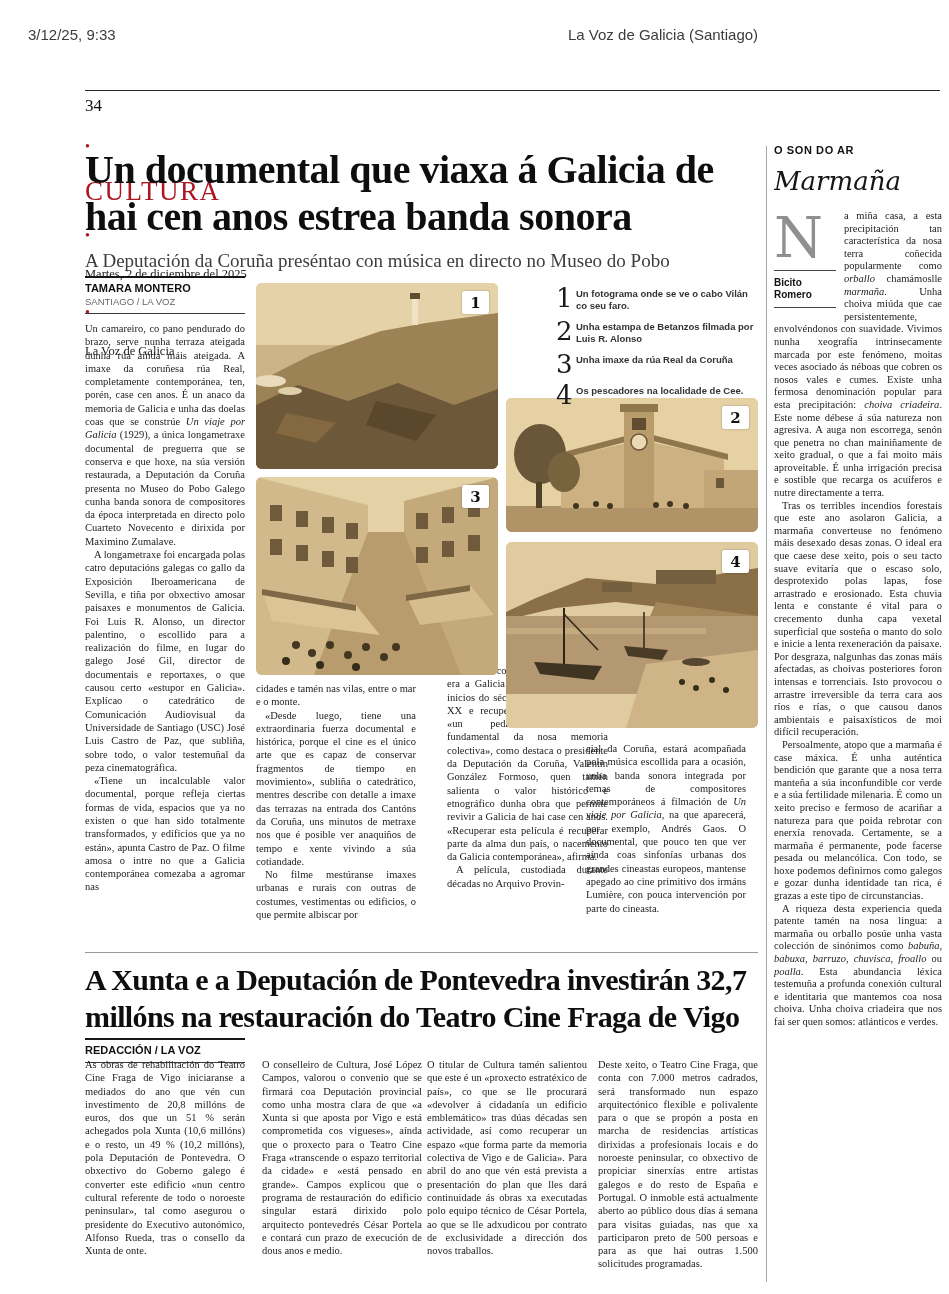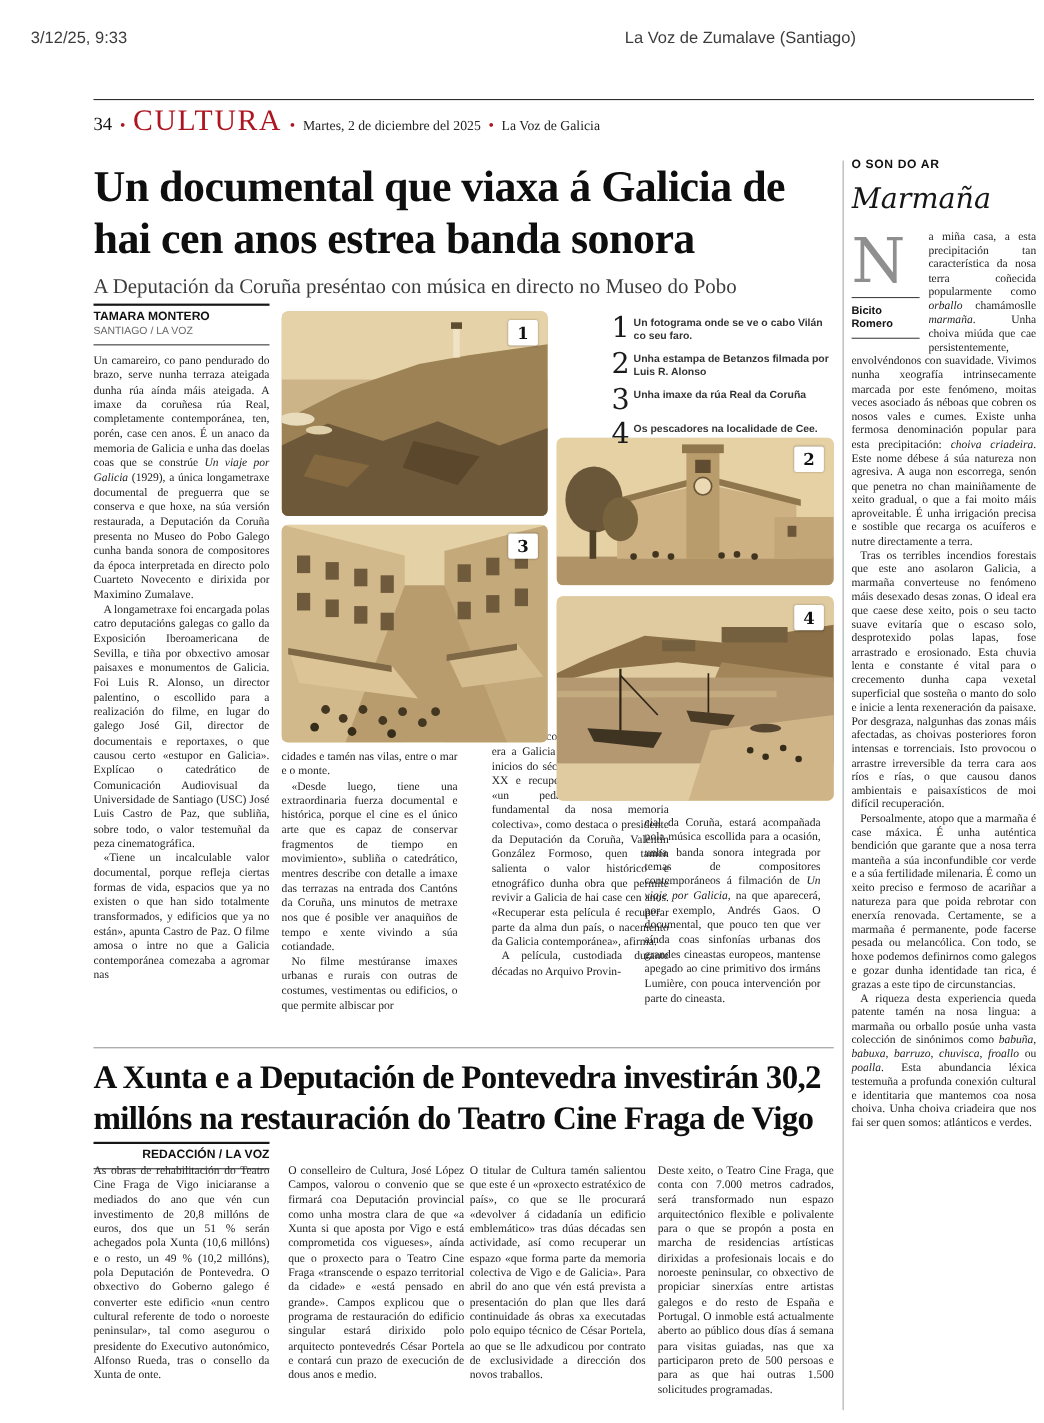--- a/index.html
+++ b/index.html
@@ -5,21 +5,21 @@
   html,body{margin:0;padding:0;background:#ffffff;}
   .page{position:relative;width:949px;height:1294px;background:#fff;overflow:hidden;
         font-family:"Liberation Serif",serif;color:#1c1c1c;}
   .abs{position:absolute;}
 
   
   .viewer-ts,.viewer-title{font-family:"Liberation Sans",sans-serif;font-size:15px;color:#3c3c3c;}
 
   
   .mast-rule{left:85px;top:90px;width:855px;height:1px;background:#2b2b2b;}
-  .mast-row{left:85px;top:96px;width:855px;display:flex;align-items:baseline;gap:7px;white-space:nowrap;}
+  .mast-row{left:85px;top:96px;width:855px;display:flex;align-items:baseline;gap:23px;white-space:nowrap;flex-direction:column;}
   .mast-num{font-size:17px;color:#111;}
   .mast-dot{color:#ad1621;font-size:14px;}
   .mast-section{color:#ad1621;font-size:27px;letter-spacing:1.5px;line-height:1;}
   .mast-small{font-size:12.5px;color:#222;}
 
   
   .a1-headline{left:85px;top:146px;width:665px;font-size:40px;line-height:47px;
                font-weight:bold;color:#0e0e0e;letter-spacing:-0.5px;}
   .a1-subhead{left:85px;top:250px;width:660px;font-size:19px;color:#3d3d3d;}
   .byline{border-top:2px solid #161616;border-bottom:1px solid #3a3a3a;padding:4px 0 6px 0;}
@@ -52,21 +52,21 @@
   
   .captions{left:556px;top:286px;width:204px;}
   .cap-row{display:flex;margin-bottom:7px;}
   .cap-num{width:20px;flex:0 0 20px;font-family:"DejaVu Serif",serif;font-size:26px;line-height:24px;color:#1a1a1a;}
   .cap-text{font-family:"Liberation Sans",sans-serif;font-size:9.5px;line-height:12px;font-weight:bold;color:#333;padding-top:2px;}
 
   
   .art-divider{left:85px;top:952px;width:673px;height:1px;background:#9a9a9a;}
   .a2-headline{left:85px;top:961px;width:680px;font-size:30px;line-height:37px;font-weight:bold;
                color:#0e0e0e;letter-spacing:-0.6px;}
-  .a2-byline{left:85px;top:1038px;width:160px;text-align:right;}
+  .a2-byline{left:85px;top:1038px;width:160px;}
   .a2-col{top:1058px;width:160px;height:234px;overflow:hidden;}
   .a2-c1{left:85px;} .a2-c2{left:262px;} .a2-c3{left:427px;} .a2-c4{left:598px;}
 
   
   .vrule{left:766px;top:146px;width:1px;height:1136px;background:#a8a8a8;}
   .opinion{left:774px;top:144px;width:168px;height:1140px;overflow:hidden;}
   .op-kicker{font-family:"Liberation Sans",sans-serif;font-size:11px;font-weight:bold;
              letter-spacing:.6px;color:#111;}
   .op-title{font-family:"DejaVu Serif",serif;font-style:italic;font-size:26px;color:#151515;
             margin:10px 0 14px 0;}
@@ -78,21 +78,21 @@
         border-bottom:1px solid #444;padding-bottom:6px;margin-bottom:6px;}
   .op-author{font-family:"Liberation Sans",sans-serif;font-size:10px;line-height:12px;
              font-weight:bold;color:#111;}
 </style>
 </head>
 <body>
 
 <div class="page">
 
   <div class="abs viewer-ts" style="left:28px;top:26px;">3/12/25, 9:33</div>
-  <div class="abs viewer-title" style="left:568px;top:26px;">La Voz de Zumalave (Santiago)</div>
+  <div class="abs viewer-title" style="left:568px;top:26px;">La Voz de Galicia (Santiago)</div>
 
   <div class="abs mast-rule"></div>
   <div class="abs mast-row">
     <span class="mast-num">34</span>
     <span class="mast-dot">•</span>
     <span class="mast-section">CULTURA</span>
     <span class="mast-dot">•</span>
     <span class="mast-small">Martes, 2 de diciembre del 2025</span>
     <span class="mast-dot">•</span>
     <span class="mast-small">La Voz de Galicia</span>
@@ -241,21 +241,21 @@
       <div class="cap-num">3</div>
       <div class="cap-text">Unha imaxe da rúa Real da Coruña</div>
     </div>
     <div class="cap-row">
       <div class="cap-num">4</div>
       <div class="cap-text">Os pescadores na localidade de Cee.</div>
     </div>
   </div>
 
   <div class="abs art-divider"></div>
-  <div class="abs a2-headline">A Xunta e a Deputación de Pontevedra investirán 30,2 millóns na restauración do Teatro Cine Fraga de Vigo</div>
+  <div class="abs a2-headline">A Xunta e a Deputación de Pontevedra investirán 32,7 millóns na restauración do Teatro Cine Fraga de Vigo</div>
 
   <div class="abs a2-byline byline">
     <div class="name">REDACCIÓN / LA VOZ</div>
   </div>
 
   <div class="abs a2-col a2-c1 bt">
       <p>As obras de rehabilitación do Teatro Cine Fraga de Vigo iniciaranse a mediados do ano que vén cun investimento de 20,8 millóns de euros, dos que un 51 % serán achegados pola Xunta (10,6 millóns) e o resto, un 49 % (10,2 millóns), pola Deputación de Pontevedra. O obxectivo do Goberno galego é converter este edificio «nun centro cultural referente de todo o noroeste peninsular», tal como asegurou o presidente do Executivo autonómico, Alfonso Rueda, tras o consello da Xunta de onte.</p>
     </div>
   <div class="abs a2-col a2-c2 bt">
       <p>O conselleiro de Cultura, José López Campos, valorou o convenio que se firmará coa Deputación provincial como unha mostra clara de que «a Xunta si que aposta por Vigo e está comprometida cos vigueses», aínda que o proxecto para o Teatro Cine Fraga «transcende o espazo territorial da cidade» e «está pensado en grande». Campos explicou que o programa de restauración do edificio singular estará dirixido polo arquitecto pontevedrés César Portela e contará cun prazo de execución de dous anos e medio.</p>

